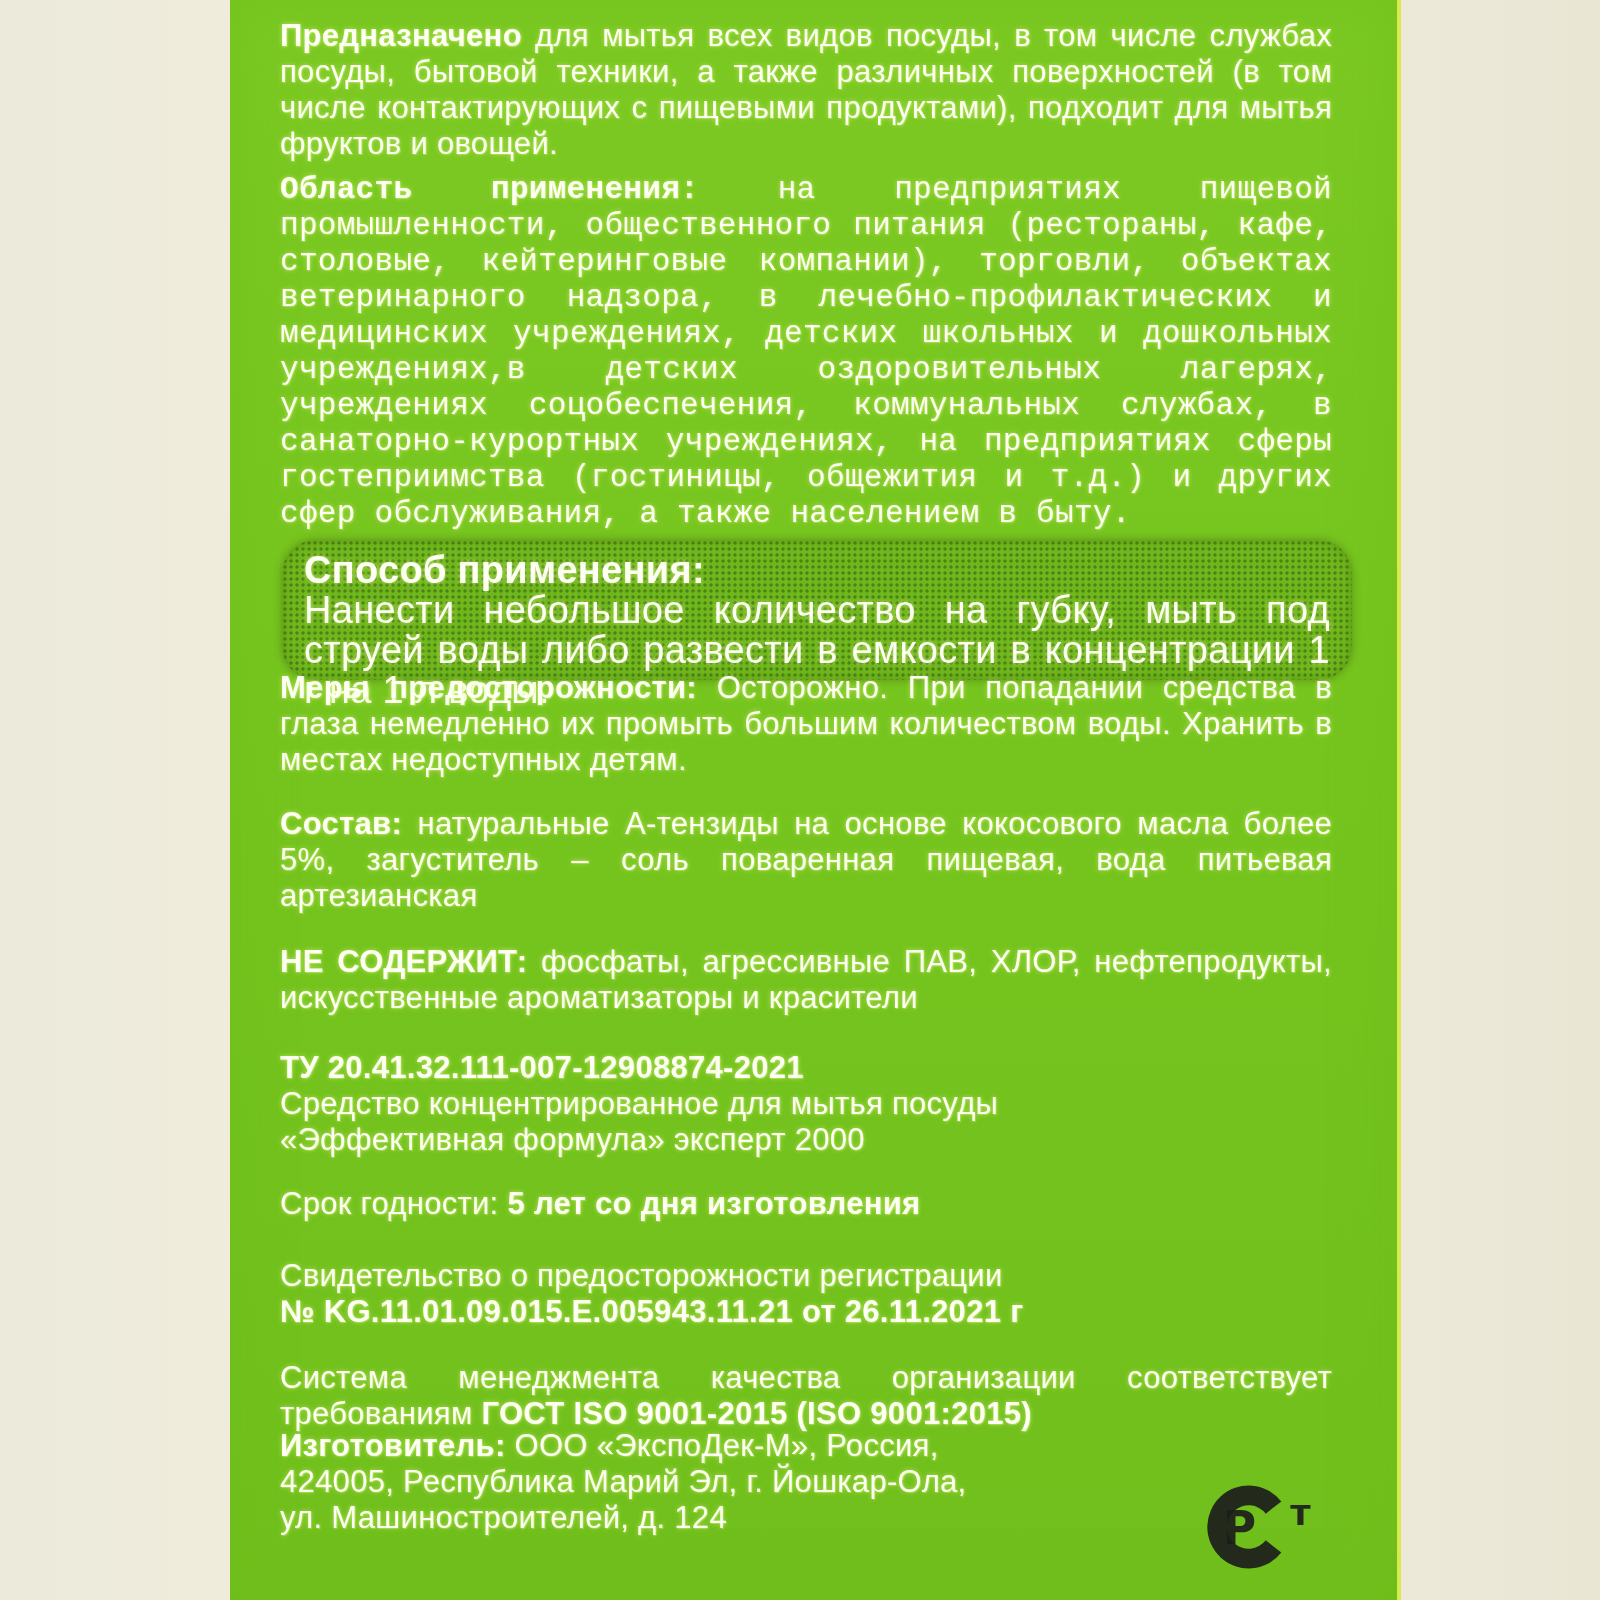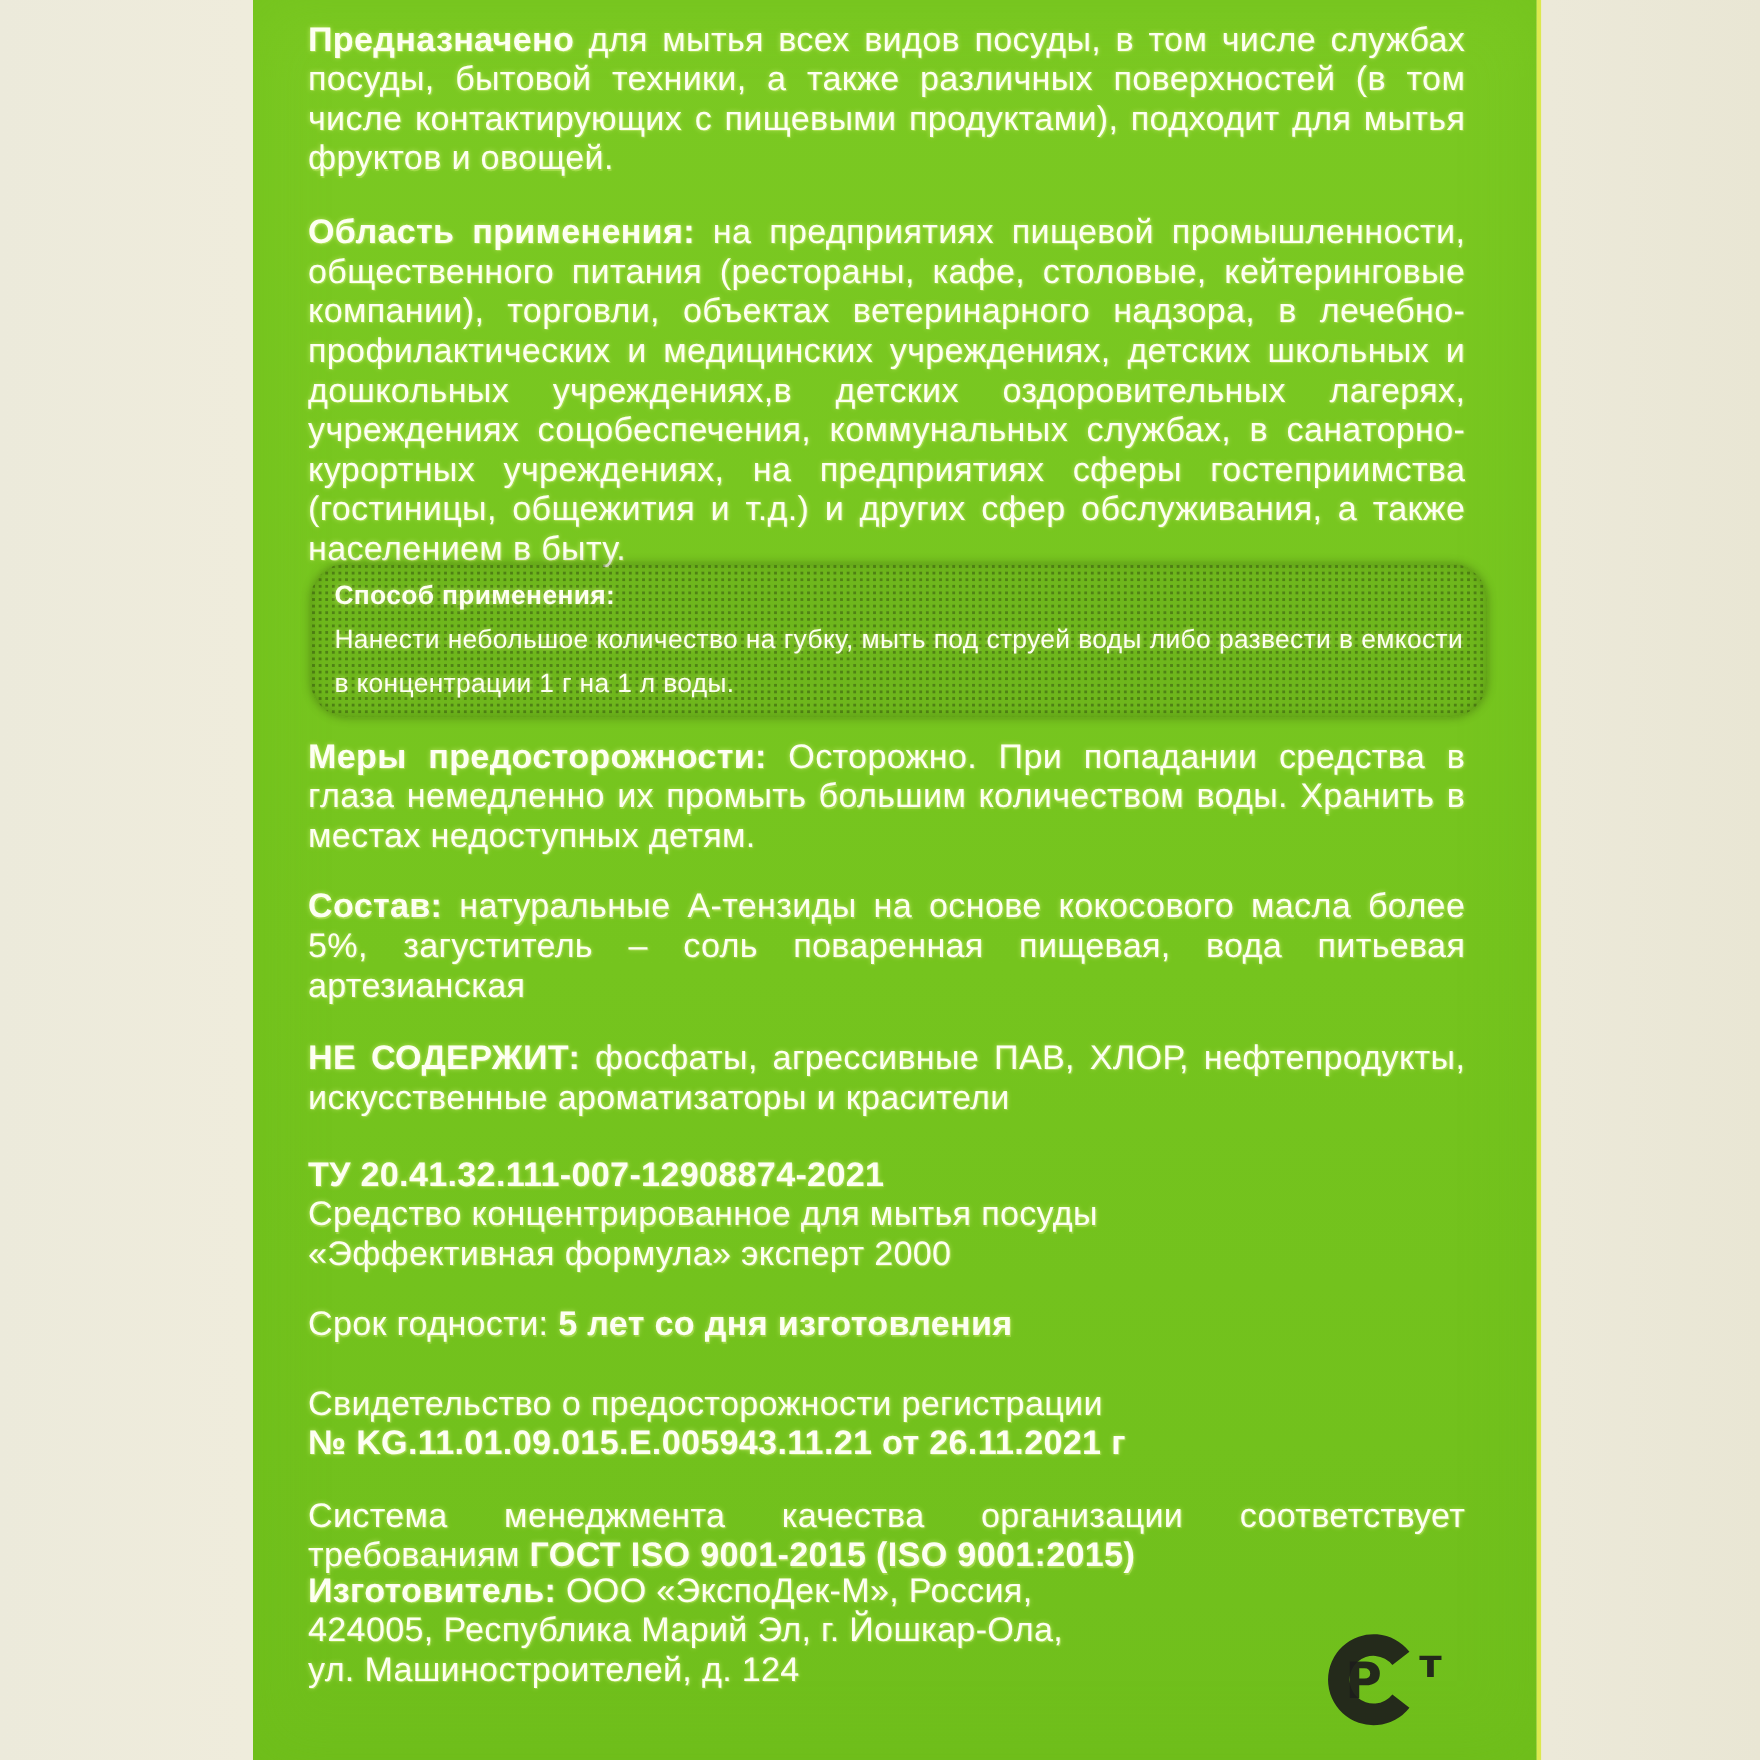--- a/index.html
+++ b/index.html
@@ -15,43 +15,43 @@
     box-shadow:inset 0 0 60px rgba(110,190,25,.5);
   }
   .txt{
     position:absolute;left:50px;width:1052px;
     color:#fdfff2;font-size:31px;line-height:36px;letter-spacing:.3px;
     text-shadow:0 0 5px rgba(236,255,150,.55),1px 1px 0 rgba(210,240,120,.35);
   }
   .just{text-align:justify;}
   b{font-weight:700;}
   .method-box{
-    position:absolute;left:52px;top:512px;width:1070px;height:140px;
+    position:absolute;left:52px;top:540px;width:1070px;height:140px;
     box-sizing:border-box;padding:10px 22px 12px 22px;border-radius:34px;
     background-color:rgba(40,60,10,.10);
     background-image:radial-gradient(circle,rgba(28,42,6,.38) 1.5px,rgba(0,0,0,0) 1.7px);
     background-size:6px 6px;
     box-shadow:0 0 8px rgba(55,85,12,.45), inset 0 0 10px rgba(55,85,12,.35);
-    color:#fdfff2;font-size:24px;line-height:40px;letter-spacing:.3px;
+    color:#fdfff2;font-size:38px;line-height:40px;letter-spacing:.3px;
     text-shadow:0 0 5px rgba(236,255,150,.6);
   }
   .mark{position:absolute;left:967px;top:1480px;width:120px;height:94px;}
   .mark svg{width:100%;height:100%;}
 </style>
 </head>
 <body>
 
 <div class="label">
 
   <div class="txt just" style="top:18px;">
     <b>Предназначено</b>
     <span>для мытья всех видов посуды, в том числе службах посуды, бытовой техники, а также различных поверхностей (в том числе контактирующих с пищевыми продуктами), подходит для мытья фруктов и овощей.</span>
   </div>
 
-  <div class="txt just" style="top:193px;">
+  <div class="txt just" style="top:172px;font-family:Liberation Mono, monospace;">
     <b>Область применения:</b>
     <span>на предприятиях пищевой промышленности, общественного питания (рестораны, кафе, столовые, кейтеринговые компании), торговли, объектах ветеринарного надзора, в лечебно-профилактических и медицинских учреждениях, детских школьных и дошкольных учреждениях,в детских оздоровительных лагерях, учреждениях соцобеспечения, коммунальных службах, в санаторно-курортных учреждениях, на предприятиях сферы гостеприимства (гостиницы, общежития и т.д.) и других сфер обслуживания, а также населением в быту.</span>
   </div>
 
   <div class="method-box">
     <div><b>Способ применения:</b></div>
     <div class="just">Нанести небольшое количество на губку, мыть под струей воды либо развести в емкости в концентрации 1 г на 1 л воды.</div>
   </div>
 
   <div class="txt just" style="top:670px;">

